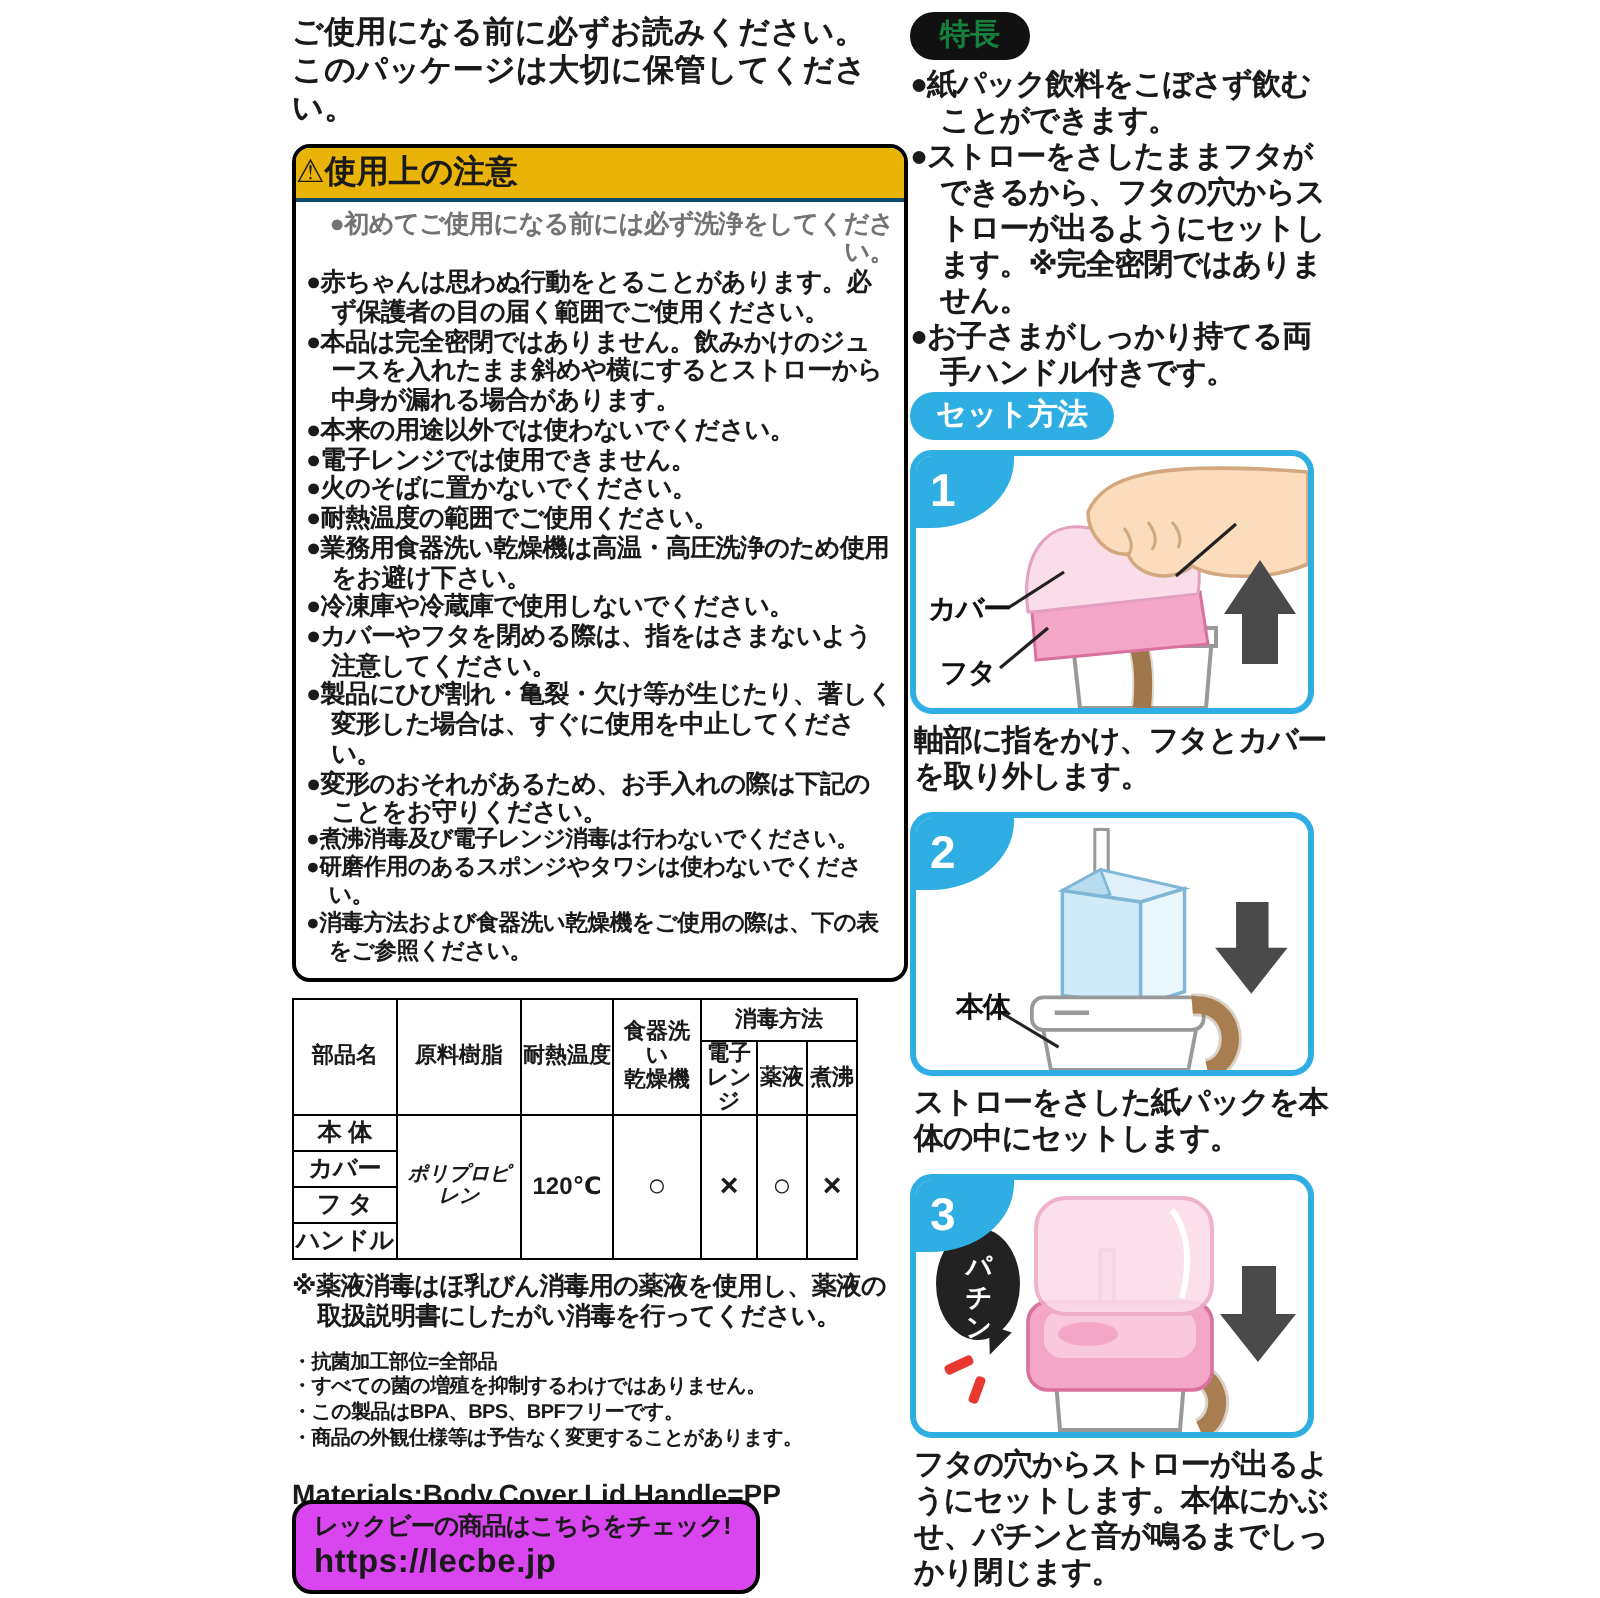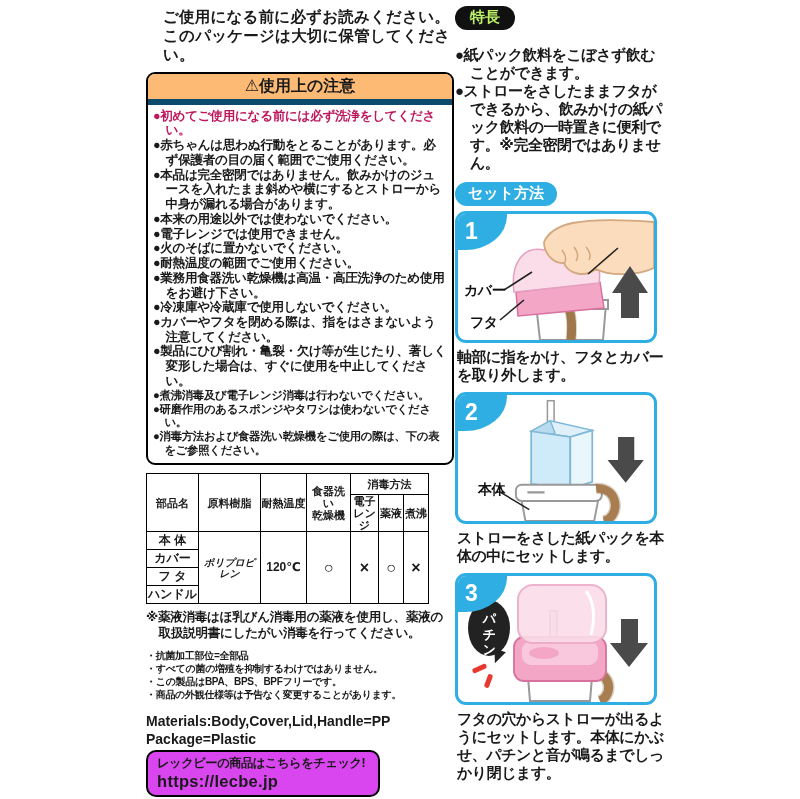--- a/index.html
+++ b/index.html
@@ -1,26 +1,26 @@
 <!DOCTYPE html>
 <html><head>
 <meta charset="utf-8">
 <style>
   html,body{margin:0;padding:0;background:#fff;}
   .page{position:relative;width:800px;height:799px;background:#fff;overflow:hidden;
         font-family:"Liberation Sans","DejaVu Sans",sans-serif;color:#1a1a1a;}
   
   .left-col{position:absolute;left:146px;top:8px;width:308px;}
-  .intro{font-weight:bold;font-size:15.5px;line-height:1.22;letter-spacing:0.2px;margin-left:17px;}
+  .intro{font-weight:bold;font-size:15.5px;line-height:1.22;letter-spacing:0.2px;}
   .caution-box{margin-top:7px;border:2.5px solid #000;border-radius:9px;overflow:hidden;background:#fff;}
-  .caution-title{background:#fdba74;border-bottom:6px solid #0c4a6e;text-align:center;
+  .caution-title{background:#eab308;border-bottom:2px solid #0c4a6e;text-align:left;
                  font-weight:bold;font-size:16px;padding:2px 0;}
   .caution-list{padding:4px 5px 5px 5px;}
   .c-item{font-weight:bold;font-size:12.6px;line-height:1.17;padding-left:1em;text-indent:-1em;letter-spacing:-0.3px;}
-  .c-item.hl{color:#be185d;}
+  .c-item.hl{color:#737373;text-align:right;}
   .c-item.sm{font-size:11.4px;line-height:1.22;}
   
   .spec-table{border-collapse:collapse;margin-top:8px;table-layout:fixed;width:282px;}
   .spec-table th,.spec-table td{border:1.6px solid #000;text-align:center;vertical-align:middle;
       font-size:11px;font-weight:bold;padding:0;line-height:1.1;}
   .spec-table .part{font-size:12px;height:17px;}
   .spec-table .sym{font-size:16px;}
   .spec-table .mat{font-size:10px;font-style:italic;}
   .spec-table .heat{font-size:12px;}
   .h1{height:21px;} .h2{height:19px;}
@@ -30,27 +30,27 @@
   .n-item{font-size:10px;font-weight:bold;line-height:1.28;padding-left:1em;text-indent:-1em;letter-spacing:-0.3px;}
   .materials{margin-top:12px;font-size:14px;font-weight:bold;line-height:1.25;}
   .recycle{position:absolute;left:222px;top:632px;width:56px;text-align:center;}
   .recycle-label{font-size:12px;font-weight:bold;margin-top:1px;}
   .url-box{position:absolute;left:146px;top:750px;width:212px;border:2.5px solid #000;
            border-radius:10px;padding:3px 9px 4px 9px;background:#d946ef;}
   .url-line1{font-size:12.3px;font-weight:bold;letter-spacing:-0.5px;}
   .url-line2{font-size:16.5px;font-weight:bold;letter-spacing:0.3px;}
   
   .right-col{position:absolute;left:455px;top:6px;width:214px;}
-  .badge-dark{display:inline-block;background:#111;color:#bef264;font-weight:bold;font-size:15px;
+  .badge-dark{display:inline-block;background:#111;color:#15803d;font-weight:bold;font-size:15px;
               padding:2px 15px 3px 15px;border-radius:13px;}
   .badge-blue{display:inline-block;background:#2eaee2;color:#fff;font-weight:bold;font-size:15px;
               padding:2px 13px 3px 13px;border-radius:14px;}
-  .feature-list{margin-top:16px;}
+  .feature-list{margin-top:4px;}
   .f-item{font-weight:bold;font-size:15px;line-height:1.2;padding-left:1em;text-indent:-1em;letter-spacing:-0.5px;}
-  .setup-badge-wrap{margin-top:10px;}
+  .setup-badge-wrap{}
   .step-box{position:relative;margin-top:5px;width:202px;height:132px;border:3px solid #2eaee2;
             border-radius:11px;background:#fff;overflow:hidden;box-sizing:border-box;}
   .step-num{position:absolute;top:0;left:0;width:42px;height:36px;background:#2eaee2;
             border-bottom-right-radius:85% 95%;color:#fff;font-weight:bold;font-size:23px;
             padding:0 0 0 7px;line-height:34px;z-index:3;}
   .step-caption{margin:5px 0 8px 2px;font-weight:bold;font-size:15px;line-height:1.2;letter-spacing:-0.5px;}
   .step-svg{position:absolute;left:0;top:0;width:100%;height:100%;}
   .ill-label{position:absolute;font-weight:bold;font-size:14px;color:#111;z-index:2;letter-spacing:-0.5px;}
   .snap-bubble{position:absolute;left:10px;top:24px;width:42px;height:56px;background:#222;
                border-radius:50%;color:#fff;z-index:2;display:flex;align-items:center;justify-content:center;}
@@ -79,20 +79,21 @@
         <div class="c-item">●赤ちゃんは思わぬ行動をとることがあります。必ず保護者の目の届く範囲でご使用ください。</div>
         <div class="c-item">●本品は完全密閉ではありません。飲みかけのジュースを入れたまま斜めや横にするとストローから中身が漏れる場合があります。</div>
         <div class="c-item">●本来の用途以外では使わないでください。</div>
         <div class="c-item">●電子レンジでは使用できません。</div>
         <div class="c-item">●火のそばに置かないでください。</div>
         <div class="c-item">●耐熱温度の範囲でご使用ください。</div>
         <div class="c-item">●業務用食器洗い乾燥機は高温・高圧洗浄のため使用をお避け下さい。</div>
         <div class="c-item">●冷凍庫や冷蔵庫で使用しないでください。</div>
         <div class="c-item">●カバーやフタを閉める際は、指をはさまないよう注意してください。</div>
         <div class="c-item">●製品にひび割れ・亀裂・欠け等が生じたり、著しく変形した場合は、すぐに使用を中止してください。</div>
+        <div class="c-item">●変形のおそれがあるため、お手入れの際は下記のことをお守りください。</div>
         <div class="c-item sm">●煮沸消毒及び電子レンジ消毒は行わないでください。</div>
         <div class="c-item sm">●研磨作用のあるスポンジやタワシは使わないでください。</div>
         <div class="c-item sm">●消毒方法および食器洗い乾燥機をご使用の際は、下の表をご参照ください。</div>
       </div>
     </div>
 
     <table class="spec-table">
       <colgroup>
         <col style="width:52px">
           <col style="width:62px">
@@ -155,21 +156,22 @@
   <div class="url-box">
     <div class="url-line1">レックビーの商品はこちらをチェック!</div>
     <div class="url-line2">https://lecbe.jp</div>
   </div>
 
   <div class="right-col">
 
     <div><span class="badge-dark">特長</span></div>
     <div class="feature-list">
       <div class="f-item">●紙パック飲料をこぼさず飲むことができます。</div>
-      <div class="f-item">●ストローをさしたままフタができるから、飲みかけの紙パック飲料の一時置きに便利です。※完全密閉ではありません。</div>
+      <div class="f-item">●ストローをさしたままフタができるから、フタの穴からストローが出るようにセットします。※完全密閉ではありません。</div>
+      <div class="f-item">●お子さまがしっかり持てる両手ハンドル付きです。</div>
     </div>
 
     <div class="setup-badge-wrap"><span class="badge-blue">セット方法</span></div>
 
     <div class="step-box">
       <svg class="step-svg" viewBox="0 0 196 126">
         <path d="M78 90 L148 90 L145 126 L82 126 Z" fill="#fff" stroke="#999" stroke-width="2"></path>
         <path d="M76 86 L150 86 L150 95 L76 95 Z" fill="#fff" stroke="#999" stroke-width="2"></path>
         <path d="M104 86 q12 6 9 40" fill="none" stroke="#a87e50" stroke-width="9"></path>
         <path d="M104 86 q12 6 9 40" fill="none" stroke="#86623c" stroke-width="11" opacity="0.25"></path>

